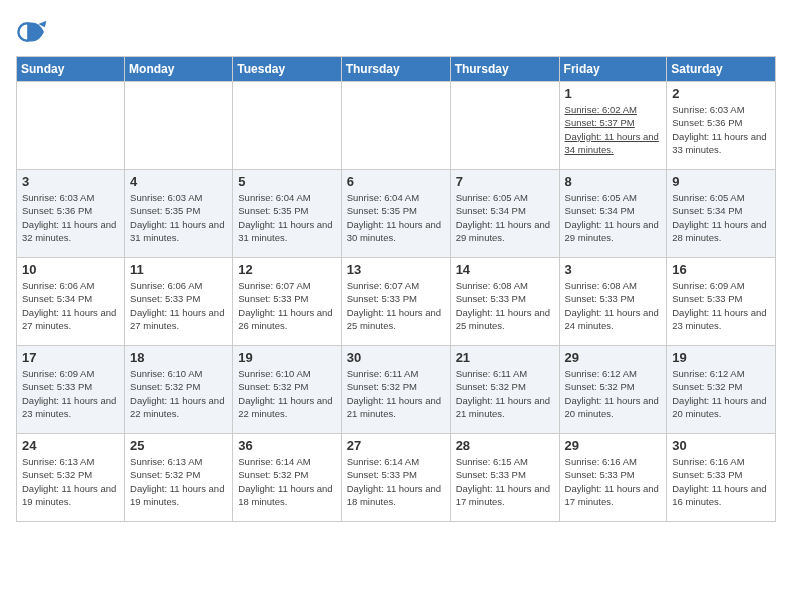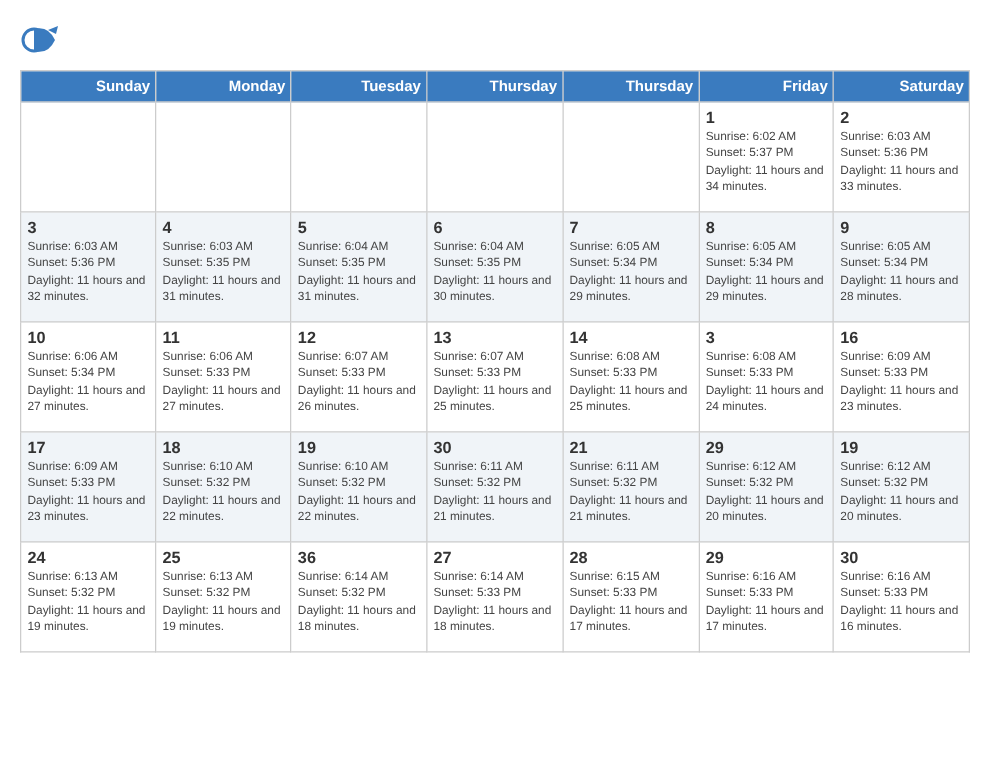--- a/index.html
+++ b/index.html
@@ -56,21 +56,21 @@
     table {
       width: 100%;
       border-collapse: collapse;
     }
     thead tr th {
       background: #3a7bbf;
       color: #fff;
       font-size: 12px;
       font-weight: bold;
       padding: 5px 4px;
-      text-align: right;
+      text-align: left;
       border: 1px solid #ccc;
     }
     tbody tr td {
       border: 1px solid #ccc;
       vertical-align: top;
       padding: 4px 5px;
       width: 113px;
       min-height: 80px;
       height: 88px;
       background: #fff;
@@ -129,21 +129,21 @@
   </thead>
   <tbody>
   <tr>
         <td class="empty"></td>
         <td class="empty"></td>
         <td class="empty"></td>
         <td class="empty"></td>
         <td class="empty"></td>
         <td>
           <span class="day-num">1</span>
-          <div class="day-info" style="white-space: pre-line;">Sunrise: 6:02 AM
+          <div class="day-info" style="white-space: pre-line; text-decoration: underline;">Sunrise: 6:02 AM
 Sunset: 5:37 PM
 Daylight: 11 hours and 34 minutes.</div>
         </td>
         <td>
           <span class="day-num">2</span>
           <div class="day-info" style="white-space: pre-line;">Sunrise: 6:03 AM
 Sunset: 5:36 PM
 Daylight: 11 hours and 33 minutes.</div>
         </td>
       </tr>

